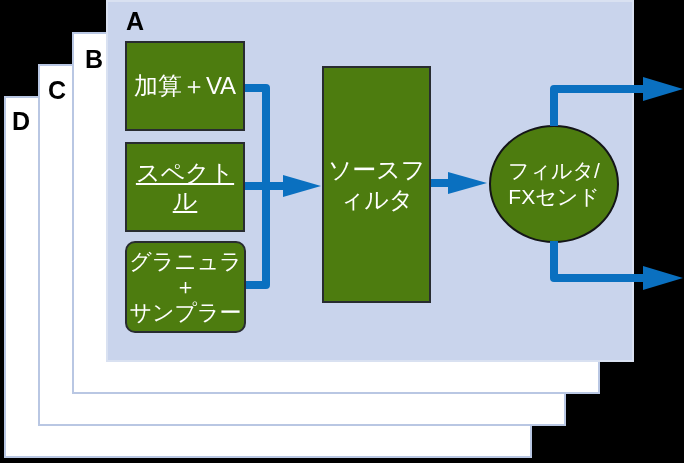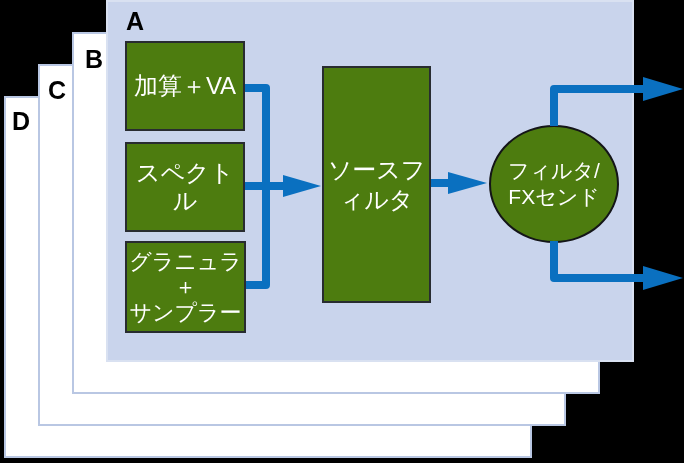--- a/index.html
+++ b/index.html
@@ -40,22 +40,22 @@
     background: #4d7c0f;
     border: 2px solid #282c30;
     color: #ffffff;
     display: flex; align-items: center; justify-content: center;
     text-align: center;
     white-space: pre-line;
     box-sizing: border-box;
   }
   .src-box   { left: 125px; width: 120px; height: 90px; font-size: 24px; line-height: 1.15; }
   .src-1     { top: 41px; }
-  .src-2     { top: 142px; }
-  .src-3     { top: 241px; width: 121px; height: 92px; font-size: 22px; }
+  .src-2     { top: 142px; text-decoration: underline; }
+  .src-3     { top: 241px; width: 121px; height: 92px; font-size: 22px; border-radius: 10px; }
   .filter-box{ left: 322px; top: 66px; width: 109px; height: 237px; font-size: 24px; line-height: 1.25; }
   .fx-node   {
     left: 489px; top: 125px; width: 130px; height: 118px;
     border-radius: 50%;
     border: 2.5px solid #141518;
     font-size: 21px; line-height: 1.25;
   }
 
   svg.connectors { position: absolute; inset: 0; pointer-events: none; }
 </style>

